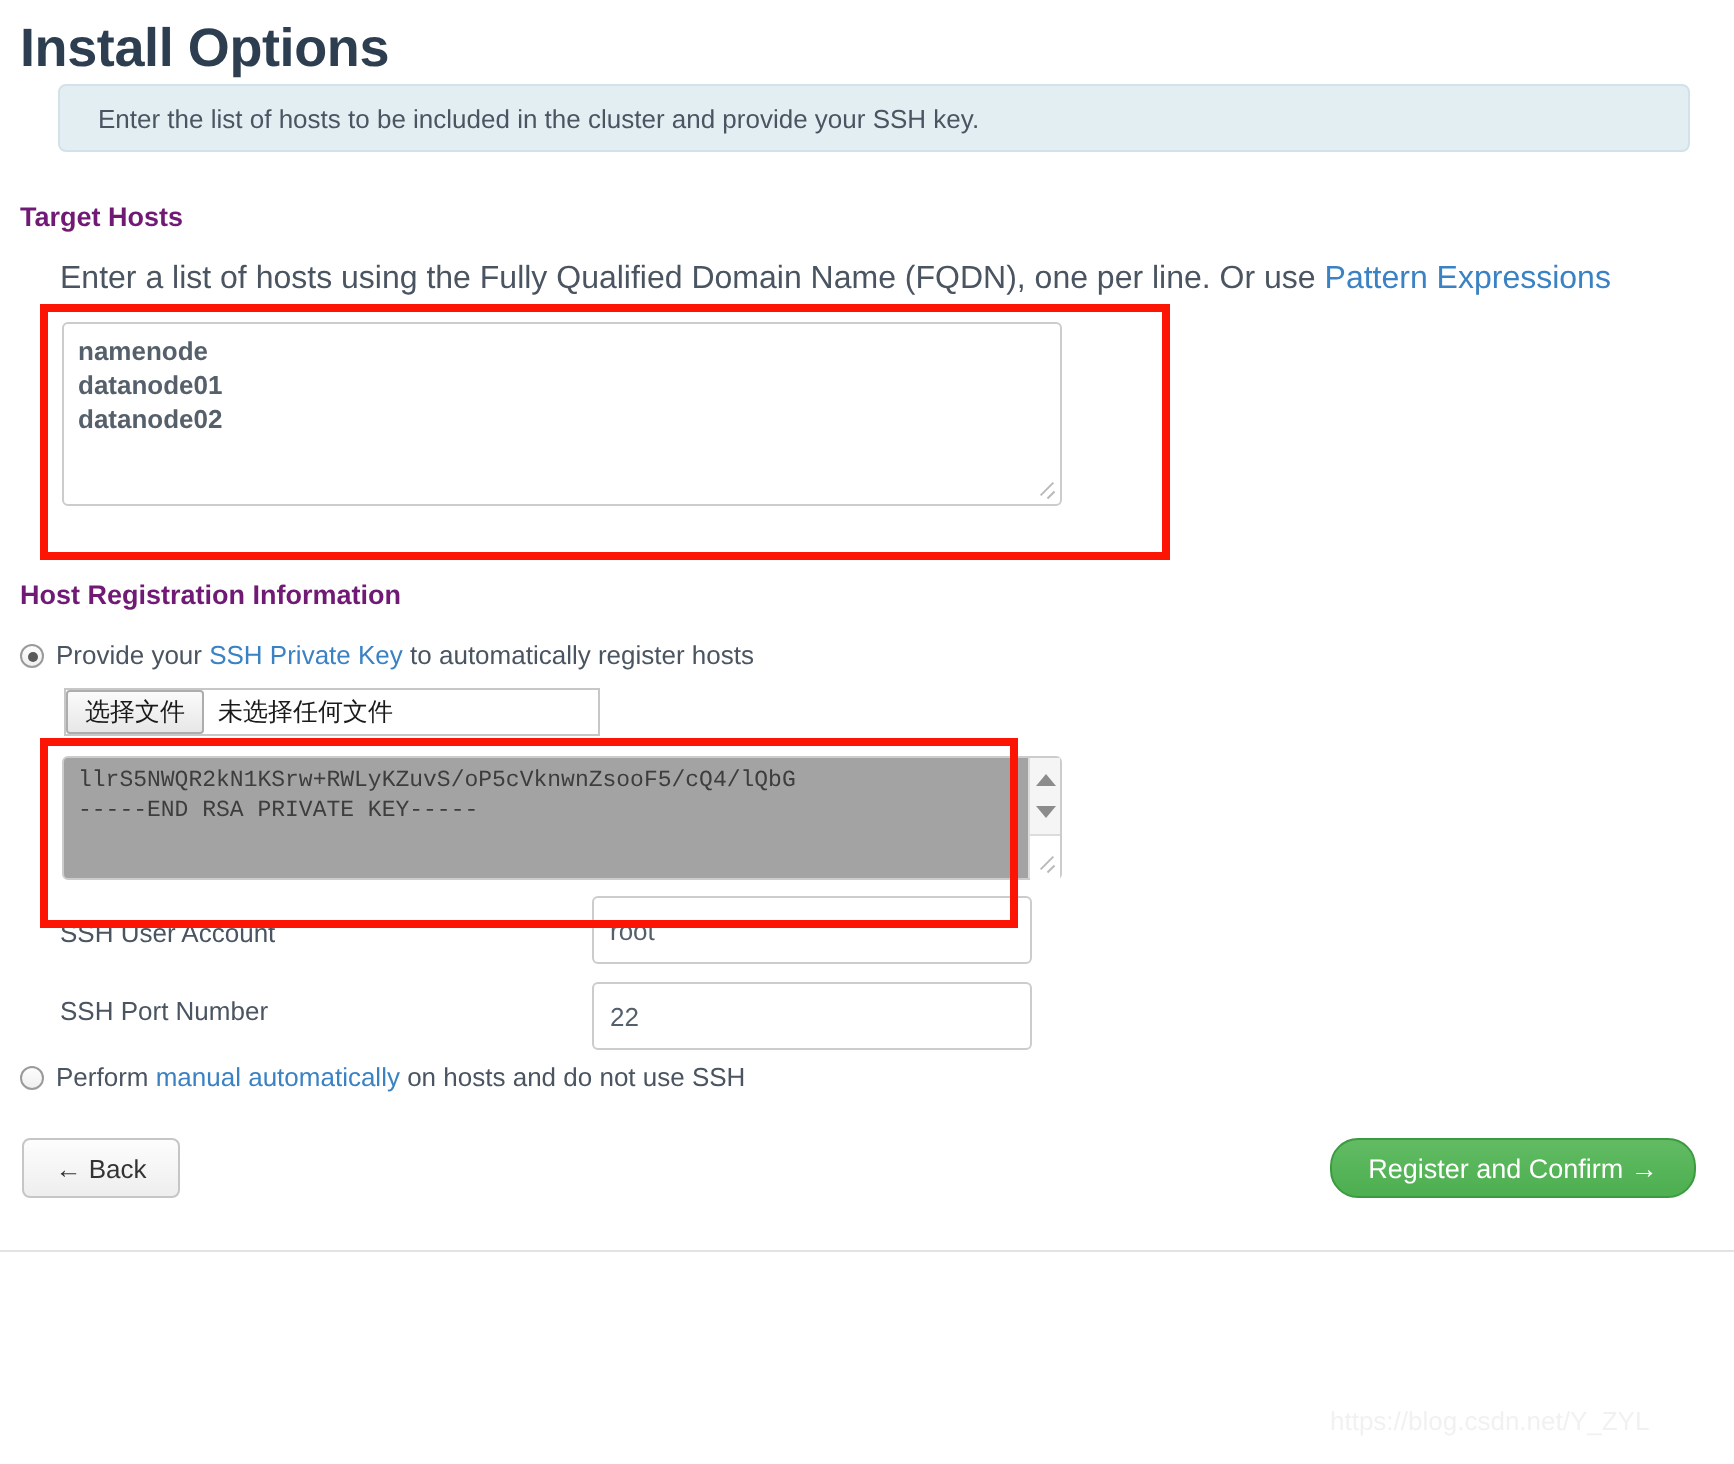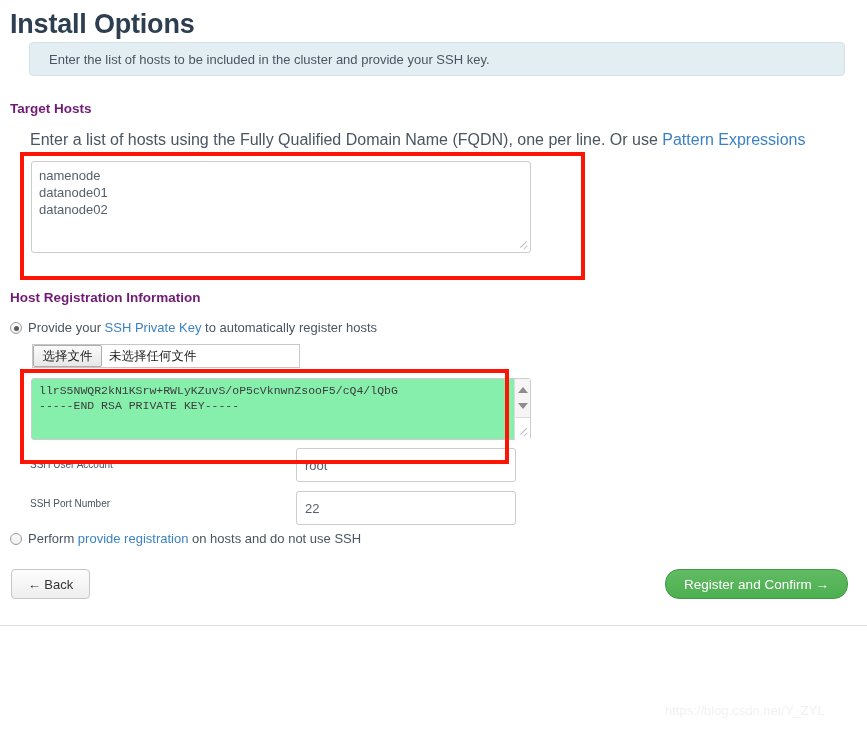--- a/index.html
+++ b/index.html
@@ -89,20 +89,21 @@
     border-radius: 3px;
     background: #ffffff;
     font-family: "Liberation Sans", sans-serif;
     font-size: 13px;
     color: #55606b;
     line-height: 17px;
     padding: 5px 7px;
     resize: none;
     outline: none;
     overflow: hidden;
+    font-weight: bold;
   }
   .resize-grip {
     position: absolute;
     pointer-events: none;
   }
   .resize-grip::before,
   .resize-grip::after {
     content: "";
     position: absolute;
     background: #b9b9b9;
@@ -189,21 +190,21 @@
   
   .key-box {
     position: absolute;
     left: 31px;
     top: 378px;
     width: 500px;
     height: 62px;
     box-sizing: border-box;
     border: 1px solid #cccccc;
     border-radius: 3px;
-    background: #86efac;
+    background: #a3a3a3;
   }
   .key-text {
     position: absolute;
     left: 7px;
     top: 4px;
     width: 460px;
     font-family: "Liberation Mono", monospace;
     font-size: 11.5px;
     line-height: 15px;
     color: #3d3d3d;
@@ -241,21 +242,21 @@
     top: 38px;
     width: 15px;
     height: 22px;
     background: #ffffff;
     border-top: 1px solid #dcdcdc;
   }
   #key-grip { left: 519px; top: 425px; width: 12px; height: 12px; }
   
   .field-label {
     position: absolute;
-    font-size: 10px;
+    font-size: 13px;
     color: #4a5561;
     white-space: nowrap;
   }
   #label-ssh-user { left: 30px; top: 459px; }
   #label-ssh-port { left: 30px; top: 498px; }
   .text-field {
     position: absolute;
     width: 220px;
     height: 28px;
     box-sizing: border-box;
@@ -373,21 +374,21 @@
   </div>
   <span class="resize-grip" id="key-grip"></span>
 
   <div class="field-label" id="label-ssh-user">SSH User Account</div>
   <input class="text-field" id="input-ssh-user" value="root" style="">
 
   <div class="field-label" id="label-ssh-port">SSH Port Number</div>
   <input class="text-field" id="input-ssh-port" value="22" style="">
 
   <div class="radio-row" id="radio-row-manual">
-    <span class="radio"></span><span>Perform </span><a class="link" href="#">provide registration</a><span> on hosts and do not use SSH</span>
+    <span class="radio"></span><span>Perform </span><a class="link" href="#">manual automatically</a><span> on hosts and do not use SSH</span>
   </div>
 
   <button class="btn-back">← Back</button>
   <button class="btn-confirm">Register and Confirm →</button>
 
   <div class="divider"></div>
 
   <div class="annotation-box" id="annot-hosts"></div>
   <div class="annotation-box" id="annot-key"></div>
 

